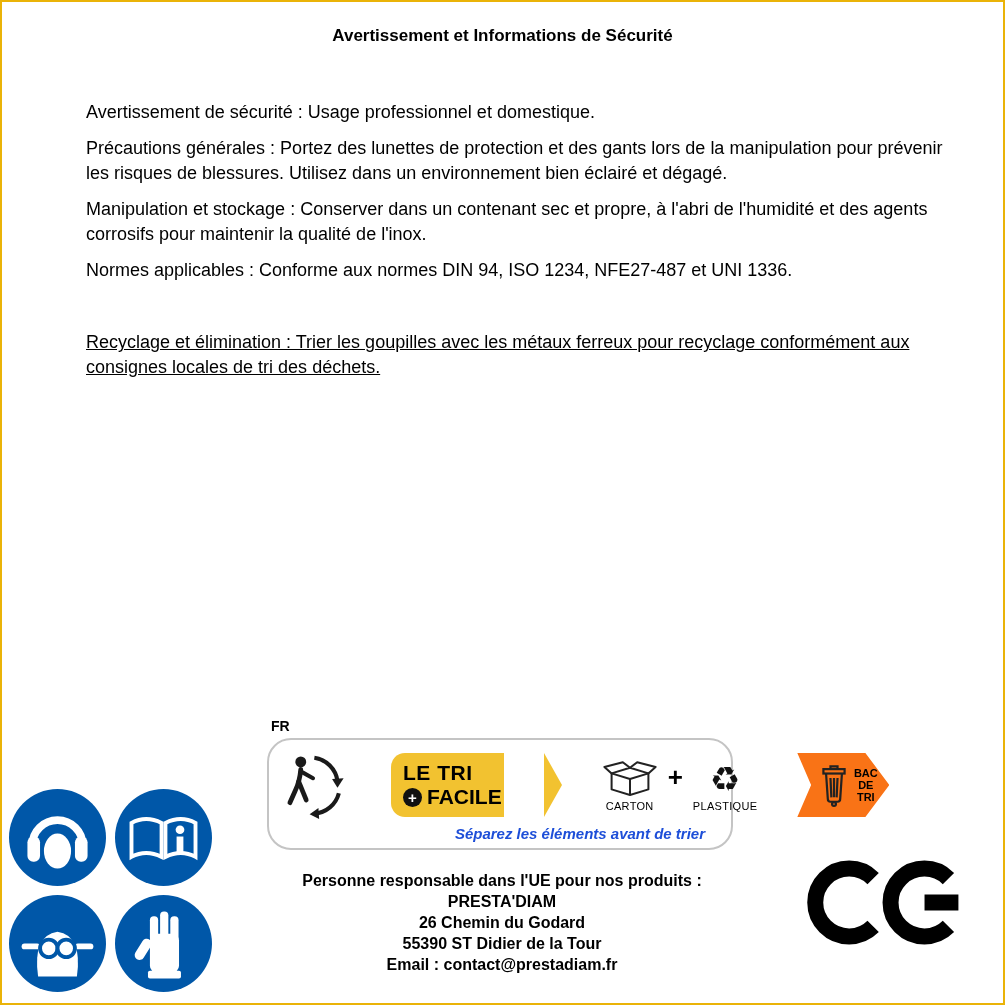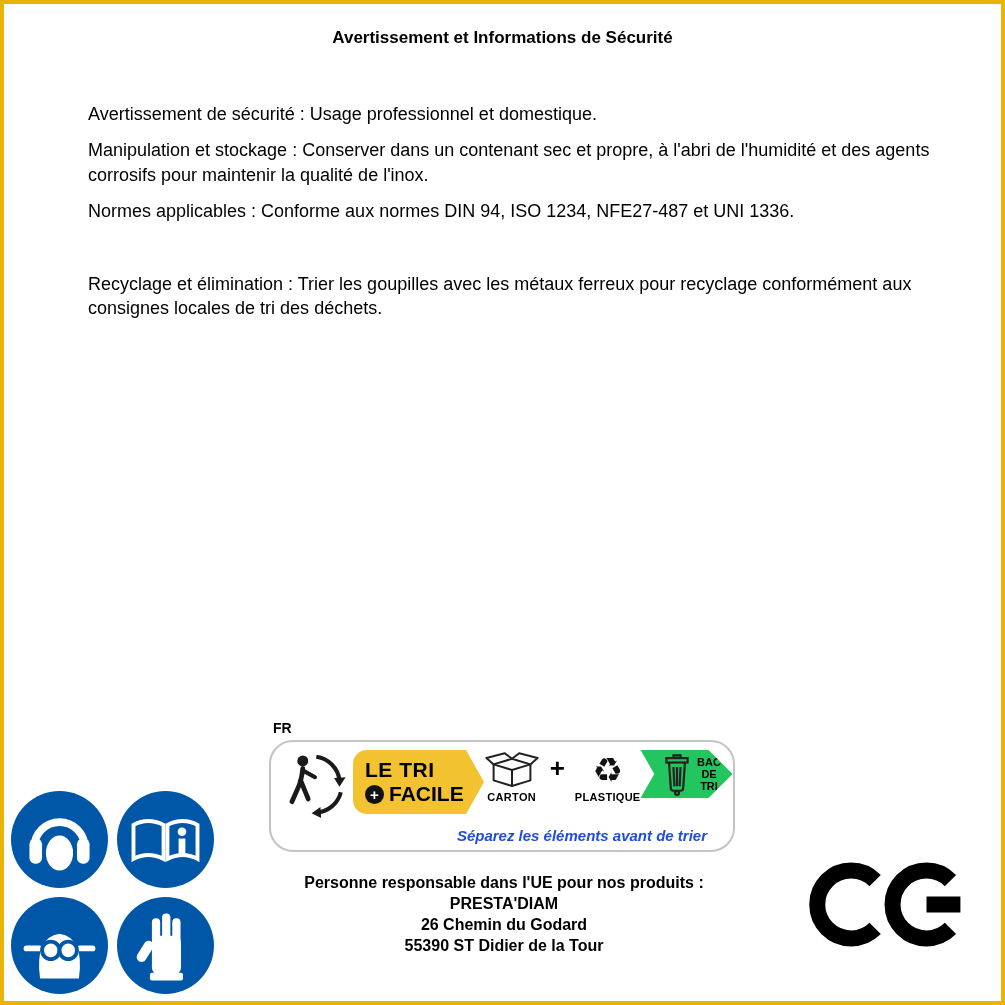--- a/index.html
+++ b/index.html
@@ -1,68 +1,68 @@
 <!DOCTYPE html>
 <html><head>
 <meta charset="utf-8">
 <style>
   html,body { margin:0; padding:0; background:#fff; }
   .page {
     position:relative; width:1005px; height:1005px; background:#ffffff;
-    border:4px solid #eab308; box-sizing:border-box;
+    border:2px solid #eab308; box-sizing:border-box;
     font-family:"Liberation Sans", sans-serif; color:#000; overflow:hidden;
   }
   .title {
     position:absolute; top:24px; left:0; right:0; text-align:center;
     font-size:17px; font-weight:bold; margin:0;
   }
   .body-text {
     position:absolute; top:86px; left:72px; width:884px;
     font-size:18px; line-height:24.4px;
   }
   .body-text p { margin:12px; }
-  .body-text p.recycling { margin-top:48px; }
+  .body-text p.recycling { margin-top:48px;text-decoration:underline; }
 
   
   .safety-icons {
     position:absolute; left:7px; top:787px;
     display:grid; grid-template-columns:repeat(2,97px); grid-auto-rows:97px; gap:9px;
   }
   .sicon svg { width:97px; height:97px; display:block; }
 
   
   .fr-label { position:absolute; left:269px; top:716px; font-weight:bold; font-size:14px; }
   .banner {
     position:absolute; left:265px; top:736px; width:466px; box-sizing:border-box;
     background:#fff; border:2px solid #c4c4c4; border-radius:24px;
     padding:8px 12px 6px 10px;
   }
-  .banner-row { display:flex; align-items:flex-start; height:74px; }
+  .banner-row { display:flex; align-items:center; height:74px;gap:40px; }
   .triman { flex:0 0 auto; }
   .triman svg { width:68px; height:68px; display:block; }
   .letri {
     flex:0 0 auto; background:#f2c230; border-radius:14px 0 0 14px; height:64px;
     display:flex; flex-direction:column; justify-content:center;
     padding:0 2px 0 12px; margin-left:4px;
   }
   .letri-point { width:0; height:0; border-top:32px solid transparent; border-bottom:32px solid transparent; border-left:18px solid #f2c230; }
   .letri-l1 { font-weight:bold; font-size:21px; letter-spacing:0.5px; }
   .letri-l2 { display:flex; align-items:center; gap:5px; font-weight:bold; font-size:21px; }
   .plus-circle {
     width:19px; height:19px; border-radius:50%; background:#111; color:#fff;
     display:flex; align-items:center; justify-content:center; font-size:15px; font-weight:bold;
   }
   .materials { flex:1 1 auto; display:flex; align-items:center; justify-content:center; gap:10px; }
   .material { display:flex; flex-direction:column; align-items:center; }
   .material svg { width:56px; height:40px; display:block; }
   .recycle-glyph { font-family:"DejaVu Sans", sans-serif; font-size:34px; line-height:40px; color:#111; }
-  .mat-label { font-size:11px; font-weight:bold; letter-spacing:0.3px; margin-top:1px; }
+  .mat-label { font-size:11px; font-weight:normal; letter-spacing:0.3px; margin-top:1px; }
   .mat-plus { font-size:26px; font-weight:bold; margin-bottom:16px; }
   .bin-flag {
-    flex:0 0 auto; width:92px; height:48px; background:#22c55e;
+    flex:0 0 auto; width:92px; height:64px; background:#f97316;
     clip-path:polygon(0% 0%, 74% 0%, 100% 50%, 74% 100%, 0% 100%, 15% 50%);
     display:flex; align-items:center; justify-content:center; gap:5px;
     padding-left:10px; box-sizing:border-box;
   }
   .bin-flag svg { width:30px; height:46px; display:block; }
   .bin-text { font-size:11px; font-weight:bold; line-height:12px; text-align:center; }
   .tagline {
     text-align:right; padding-right:14px; font-style:italic; font-weight:bold;
     font-size:15px; color:#1d4ed8; margin-top:3px;
   }
@@ -79,20 +79,21 @@
 </style>
 </head>
 <body>
 
 <div class="page">
 
   <h1 class="title">Avertissement et Informations de Sécurité</h1>
 
   <div class="body-text">
     <p>Avertissement de sécurité : Usage professionnel et domestique.</p>
+    <p>Précautions générales : Portez des lunettes de protection et des gants lors de la manipulation pour prévenir les risques de blessures. Utilisez dans un environnement bien éclairé et dégagé.</p>
     <p>Manipulation et stockage : Conserver dans un contenant sec et propre, à l'abri de l'humidité et des agents corrosifs pour maintenir la qualité de l'inox.</p>
     <p>Normes applicables : Conforme aux normes DIN 94, ISO 1234, NFE27-487 et UNI 1336.</p>
     <p class="recycling">Recyclage et élimination : Trier les goupilles avec les métaux ferreux pour recyclage conformément aux consignes locales de tri des déchets.</p>
   </div>
 
   <div class="safety-icons">
     <div class="sicon">
       <svg viewBox="0 0 100 100">
         <circle cx="50" cy="50" r="50" fill="#0057a8"></circle>
         <path d="M24 58 a26 26 0 0 1 52 0" stroke="#fff" stroke-width="8" fill="none"></path>
@@ -197,20 +198,21 @@
     </div>
 
     <div class="tagline">Séparez les éléments avant de trier</div>
   </div>
 
   <div class="responsible">
     <div>Personne responsable dans l'UE pour nos produits :</div>
     <div>PRESTA'DIAM</div>
     <div>26 Chemin du Godard</div>
     <div>55390 ST Didier de la Tour</div>
+    <div>Email : contact@prestadiam.fr</div>
   </div>
 
   <div class="ce">
     <svg viewBox="0 0 170 100">
       <g fill="none" stroke="#000" stroke-width="17">
         <path d="M72.4 24.6 A36 36 0 1 0 72.4 75.4"></path>
         <path d="M152.4 24.6 A36 36 0 1 0 152.4 75.4"></path>
         <path d="M127 50 H163"></path>
       </g>
     </svg>

